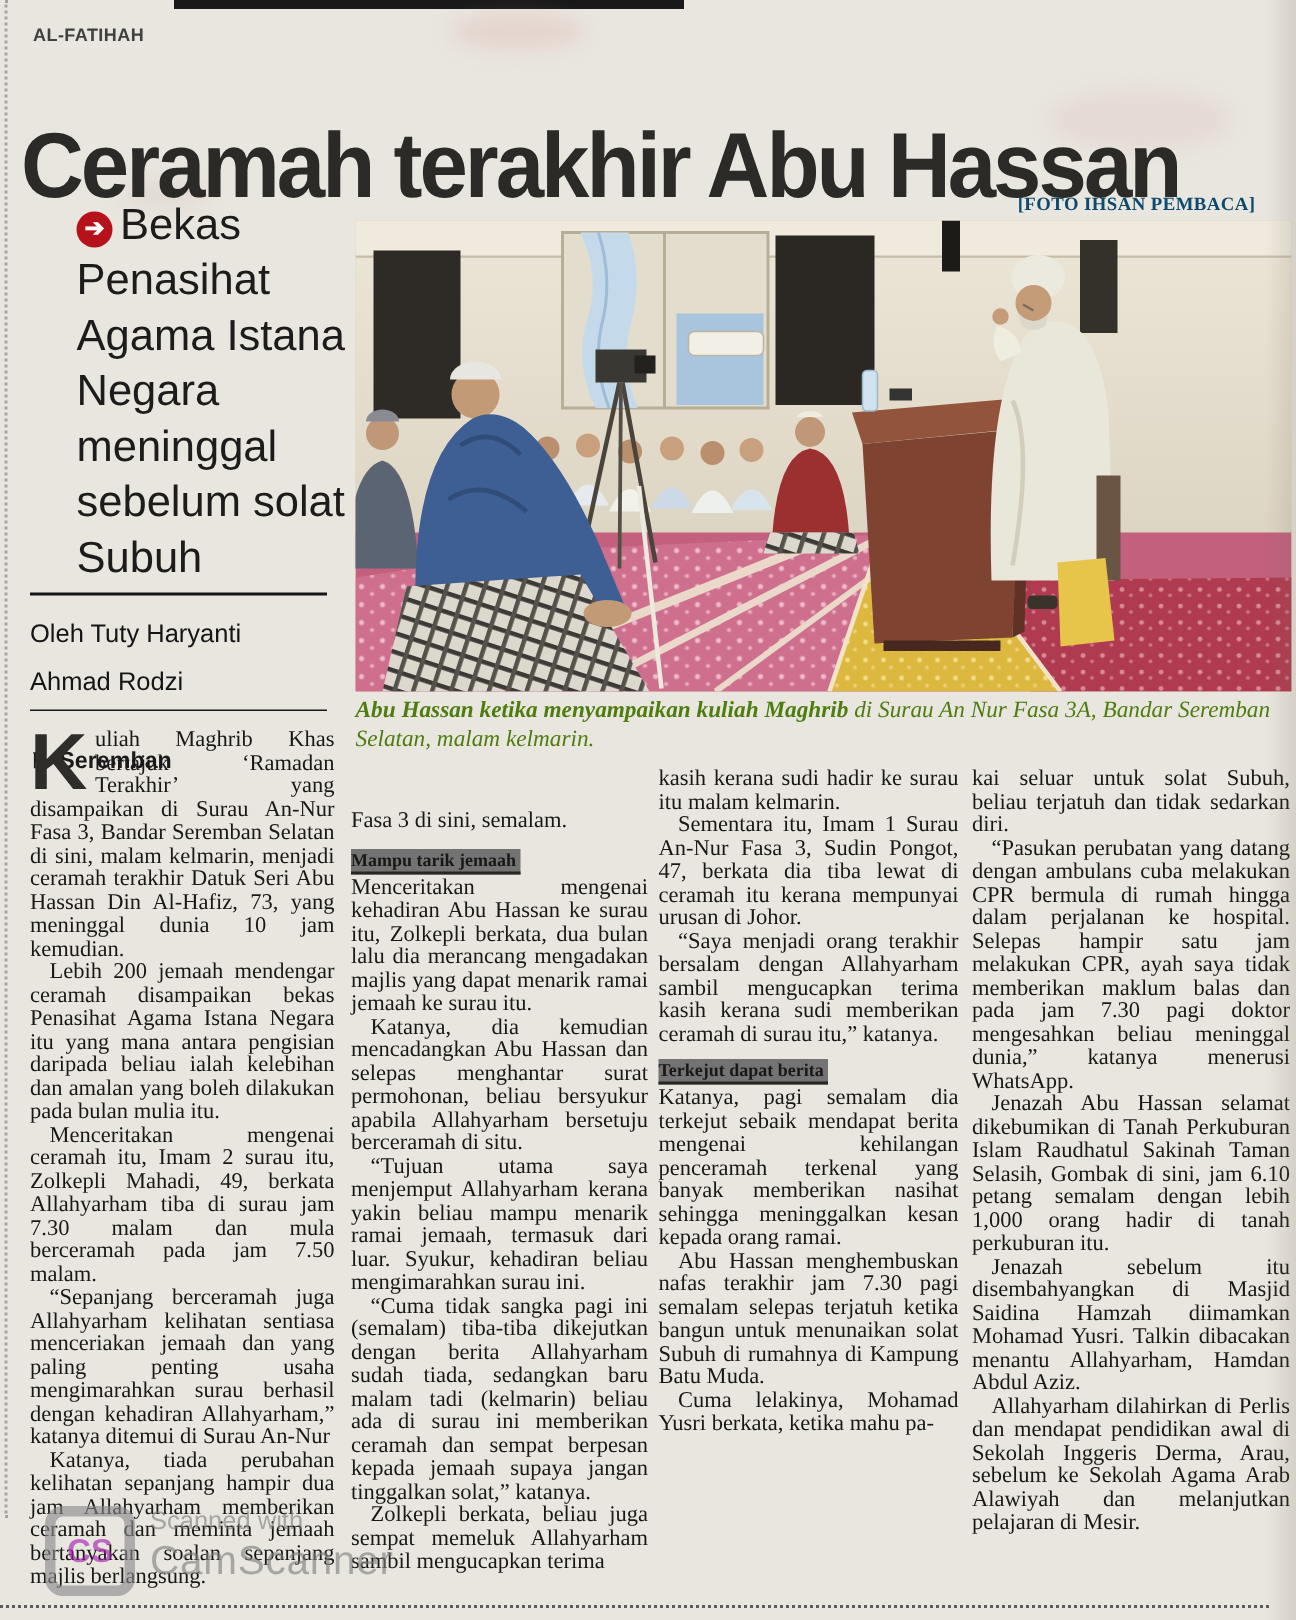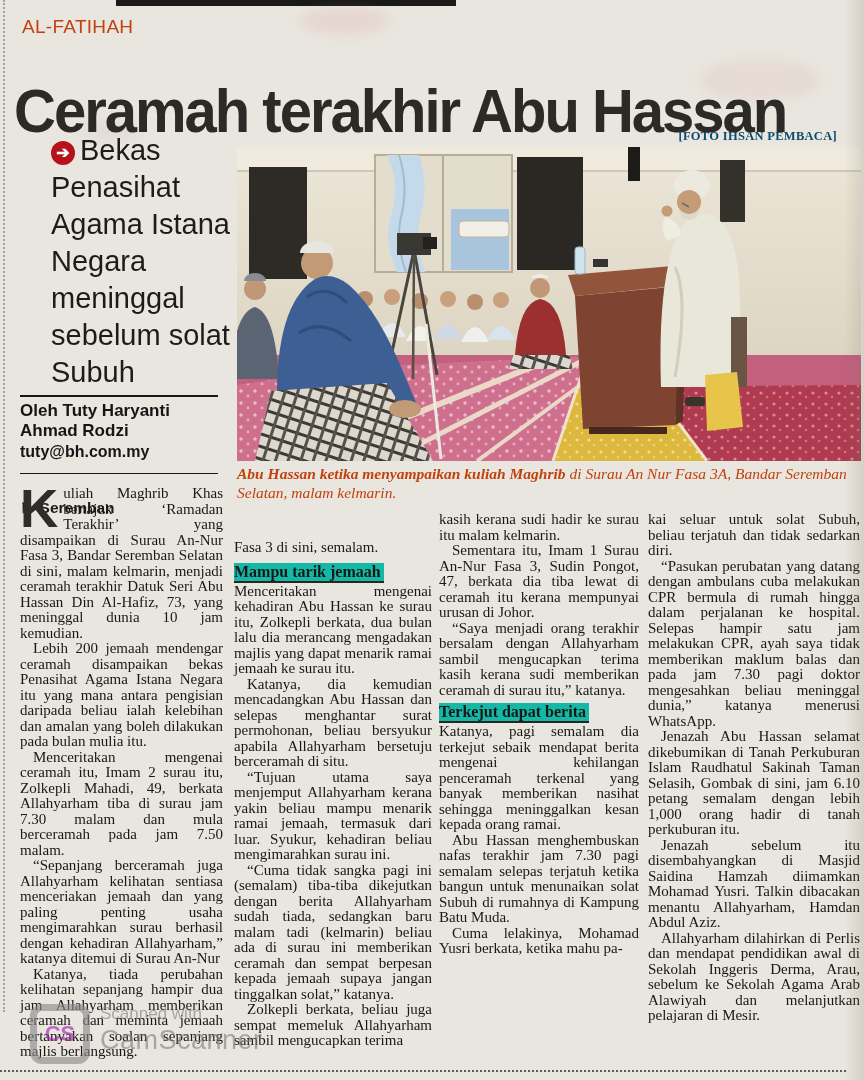--- a/index.html
+++ b/index.html
@@ -15,22 +15,22 @@
   .bottom-dotted{position:absolute;left:0;top:1070px;width:846px;height:0;border-top:2px dotted #5c5c5c;}
   .right-shade{position:absolute;right:0;top:0;width:20px;height:100%;background:linear-gradient(to right, rgba(0,0,0,0), rgba(120,110,95,.18));}
   .smudge{position:absolute;border-radius:50%;filter:blur(6px);pointer-events:none;}
   .s1{left:300px;top:8px;width:90px;height:26px;background:rgba(215,140,140,.18);}
   .s2{left:700px;top:60px;width:120px;height:40px;background:rgba(210,150,150,.14);}
   .s3{left:80px;top:120px;width:60px;height:20px;background:rgba(190,150,150,.12);}
 
   
   .kicker{
     position:absolute;left:22px;top:16px;
-    font-family:"Liberation Sans", sans-serif;font-weight:normal;
-    font-size:19px;letter-spacing:.3px;color:#c2410c;
+    font-family:"Liberation Sans", sans-serif;font-weight:bold;
+    font-size:12px;letter-spacing:.3px;color:#404040;
   }
   .headline{
     position:absolute;left:14px;top:36px;width:848px;
     font-family:"Liberation Sans", sans-serif;font-weight:bold;
     font-size:58px;letter-spacing:-2px;color:#2b2a27;
     transform:scaleY(1.06);transform-origin:left top;white-space:nowrap;
   }
 
   
   .standfirst{
@@ -43,38 +43,38 @@
     background:#b5121c;color:#fff;text-align:center;line-height:24px;
     font-size:16px;font-weight:bold;vertical-align:2px;margin-right:5px;
   }
   .rule{position:absolute;left:20px;width:198px;height:0;border-top:2px solid #161616;}
   .rule-top{top:395px;}
   .rule-bot{top:473px;border-top-width:1.6px;}
   .byline{
     position:absolute;left:20px;top:401px;width:200px;
     font-family:"Liberation Sans", sans-serif;color:#151515;
   }
-  .byline .bname{font-weight:bold;font-size:17px;line-height:20px;}
+  .byline .bname{font-weight:normal;font-size:17px;line-height:20px;margin-top:12px;}
   .byline .bemail{font-weight:600;font-size:16px;line-height:20px;margin-top:1px;}
   .location{
     position:absolute;left:20px;top:451px;
     font-family:"Liberation Sans", sans-serif;font-weight:bold;font-size:15.5px;color:#1a1a1a;margin-top:48px;
   }
   .flag{font-size:14px;margin-right:7px;}
 
   
   .credit{
     position:absolute;top:129px;right:27px;
     font-size:12.5px;color:#0c4a6e;letter-spacing:.3px;font-weight:bold;
   }
   .photo{position:absolute;left:237px;top:147px;width:624px;height:314px;background:#d8d0bd;}
   .photo svg{display:block;}
   .caption{
     position:absolute;left:237px;top:464px;width:624px;
-    font-style:italic;font-size:15.5px;line-height:19px;color:#c2410c;
+    font-style:italic;font-size:15.5px;line-height:19px;color:#4d7c0f;
   }
   .caption b{font-weight:bold;}
 
   
   .col{
     position:absolute;
     font-size:15px;line-height:15.5px;text-align:justify;color:#191816;
   }
   .col p{margin:0;}
   .col p.ind{text-indent:13px;}
@@ -82,21 +82,21 @@
   .col2{left:234px;top:540px;width:198px;}
   .col3{left:439px;top:512px;width:200px;}
   .col4{left:648px;top:512px;width:212px;}
   .dropcap{
     float:left;font-family:"Liberation Sans", sans-serif;font-weight:bold;
     font-size:53px;line-height:42px;padding:2px 5px 0 0;color:#2e2d2a;
   }
   .lead-frag{margin-bottom:16px;}
   .subhead{margin:6px 0 3px;line-height:18px;}
   .subhead .hl{
-    font-weight:bold;font-size:16px;background:#14b8a6;
+    font-weight:bold;font-size:12px;background:#737373;
     border-bottom:2px solid #28261f;padding:0 3px 1px 0;
   }
   .gap-top{margin-top:4px;}
 
   
   .watermark{
     position:absolute;left:30px;top:1004px;display:flex;align-items:flex-start;
     opacity:.62;z-index:6;pointer-events:none;
     font-family:"Liberation Sans", sans-serif;color:#7e7e7e;
   }
@@ -268,21 +268,20 @@
   </div>
 
   <div class="standfirst">
     <span class="sf-icon">➔</span><span>Bekas Penasihat Agama Istana Negara meninggal sebelum solat Subuh</span>
   </div>
 
   <div class="rule rule-top"></div>
   <div class="byline">
     <div class="bname">Oleh Tuty Haryanti</div>
     <div class="bname">Ahmad Rodzi</div>
-    <div class="bemail">tuty@bh.com.my</div>
   </div>
   <div class="location">
     <span class="flag">⚑</span><span>Seremban</span>
   </div>
   <div class="rule rule-bot"></div>
 
   <div class="col col1">
     <p><span class="dropcap">K</span><span>uliah Maghrib Khas bertajuk ‘Ramadan Terakhir’ yang disampaikan di Surau An-Nur Fasa 3, Bandar Seremban Selatan di sini, malam kelmarin, menjadi ceramah terakhir Datuk Seri Abu Hassan Din Al-Hafiz, 73, yang meninggal dunia 10 jam kemudian.</span></p>
     <p class="ind">Lebih 200 jemaah mendengar ceramah disampaikan bekas Penasihat Agama Istana Negara itu yang mana antara pengisian daripada beliau ialah kelebihan dan amalan yang boleh dilakukan pada bulan mulia itu.</p>
     <p class="ind">Menceritakan mengenai ceramah itu, Imam 2 surau itu, Zolkepli Mahadi, 49, berkata Allahyarham tiba di surau jam 7.30 malam dan mula berceramah pada jam 7.50 malam.</p>

